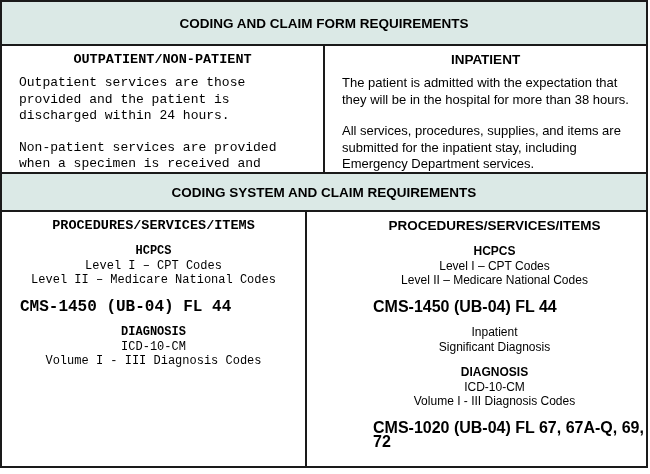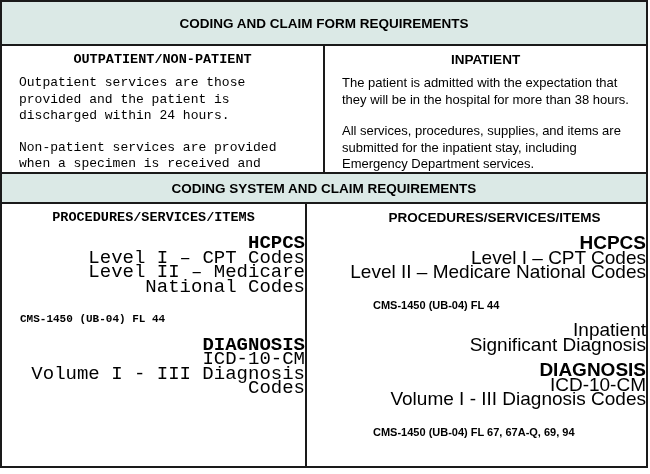--- a/index.html
+++ b/index.html
@@ -34,21 +34,21 @@
   }
   .title-band {
     height: 44px;
     border-bottom: 2px solid #1a1a1a;
     display: flex;
     flex-direction: column;
     justify-content: center;
     line-height: 15px;
   }
   .banner-band {
-    height: 32px;
+    height: 40px;
     border-top: 2px solid #1a1a1a;
     border-bottom: 2px solid #1a1a1a;
     display: flex;
     align-items: center;
     justify-content: center;
   }
   .row { display: flex; flex-direction: row; min-height: 0; }
   .service-row { flex: 0 0 126px; overflow: hidden; }
   .coding-row  { flex: 1 1 auto; overflow: hidden; gap: 36px; }
   .cell { flex: 1 1 0; background: #ffffff; overflow: hidden; }
@@ -62,32 +62,32 @@
   }
   .para {
     font-size: 13px;
     line-height: 16.5px;
     padding-left: 17px;
     padding-right: 8px;
     margin-top: 8px;
   }
   .para + .para { margin-top: 15px; }
   .block {
-    text-align: right;
-    font-size: 19px;
+    text-align: center;
+    font-size: 12px;
     line-height: 14.5px;
     margin-top: 11px;
   }
   .block .b-title { font-weight: bold; }
   .cms {
     font-weight: bold;
-    font-size: 11px;
+    font-size: 16px;
     line-height: 14.5px;
     text-align: left;
-    margin-top: 18px;
+    margin-top: 12px;
     padding-left: 18px;
   }
   .coding-cell.right-pad .cms { padding-left: 30px; }
 </style>
 </head>
 <body>
 
 <div class="figure">
   <div class="table">
 
@@ -137,18 +137,18 @@
         <div class="cms">CMS-1450 (UB-04) FL 44</div>
         <div class="block">
           <div>Inpatient</div>
           <div>Significant Diagnosis</div>
         </div>
         <div class="block">
           <div class="b-title">DIAGNOSIS</div>
           <div>ICD-10-CM</div>
           <div>Volume I - III Diagnosis Codes</div>
         </div>
-        <div class="cms">CMS-1450 (UB-04) FL 67, 67A-Q, 69, 94</div>
+        <div class="cms">CMS-1020 (UB-04) FL 67, 67A-Q, 69, 72</div>
       </div>
 
     </div>
   </div>
 </div>
 
 </body></html>

